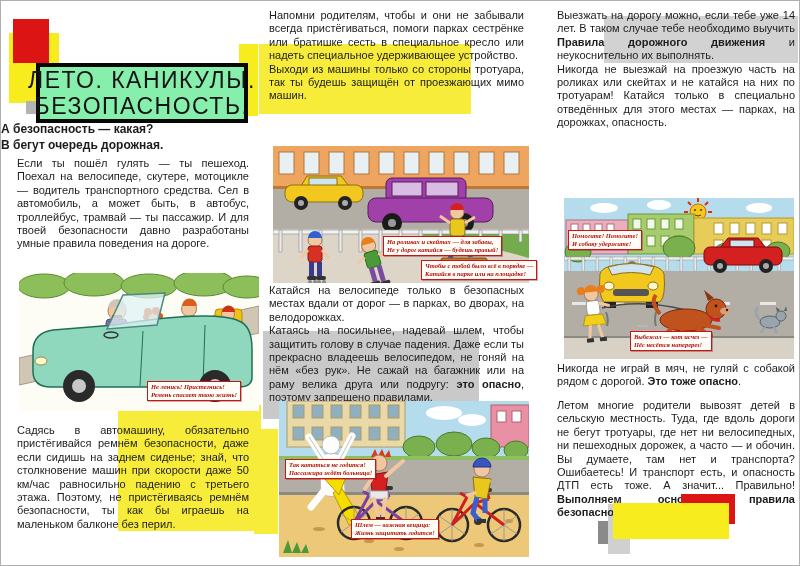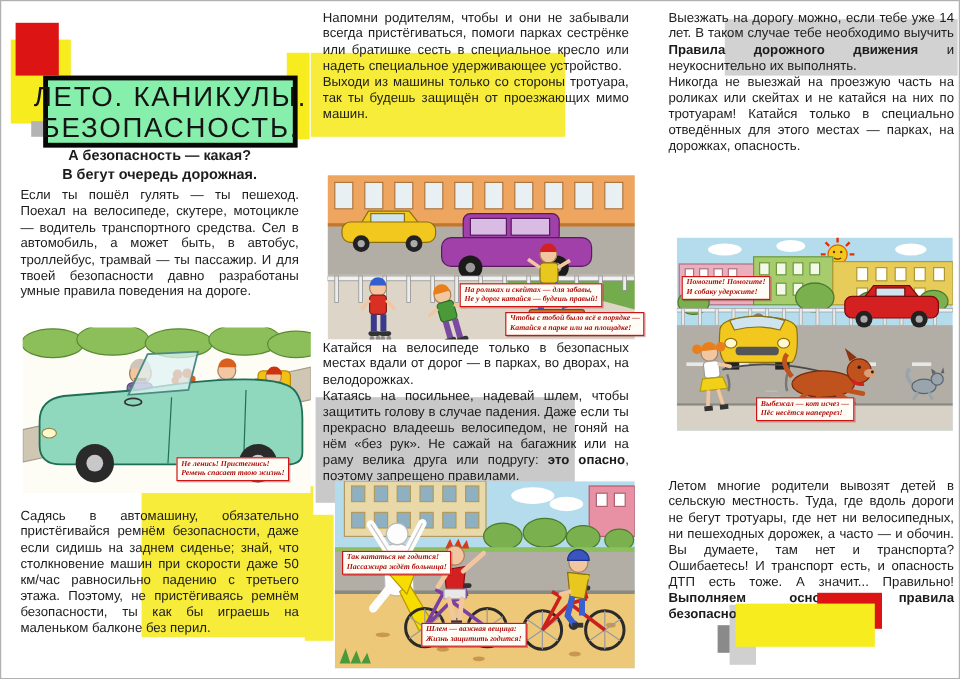--- a/index.html
+++ b/index.html
@@ -7,21 +7,21 @@
         box-sizing:border-box;overflow:hidden;font-family:"Liberation Sans",sans-serif;color:#1c1c1c;}
   .deco{position:absolute;}
   .body-text{position:absolute;font-size:11px;line-height:13.4px;text-align:justify;z-index:2;}
   .body-text p{margin:0;}
   .b{font-weight:bold;}
   
   .title-box{position:absolute;left:35px;top:42px;width:204px;height:52px;background:#86efac;
              border:4px solid #070707;z-index:3;display:flex;flex-direction:column;
              justify-content:center;align-items:center;margin-top:20px;}
   .title-line{font-size:23px;letter-spacing:1.5px;color:#141414;line-height:26px;white-space:nowrap;}
-  .subtitle{position:absolute;left:0;top:120px;width:264px;text-align:center;font-weight:bold;
+  .subtitle{position:absolute;left:0;top:120px;width:264px;font-weight:bold;
             font-size:12px;line-height:16px;z-index:2;}
   
   .illo{position:absolute;z-index:2;}
   .illo svg{display:block;}
   .cap{position:absolute;background:#fffdf6;border:1.5px solid #cc1414;padding:1px 3px;
        font-family:"Liberation Serif",serif;font-style:italic;font-weight:bold;
        font-size:6.5px;line-height:8px;color:#b01010;white-space:nowrap;z-index:5;
        box-shadow:1px 1px 0 rgba(120,20,20,.35);}
   .cap span{display:block;}
 </style>
@@ -493,20 +493,23 @@
     <div class="cap" style="left:4px;top:32px;">
       <span>Помогите! Помогите!</span>
       <span>И собаку удержите!</span>
     </div>
     <div class="cap" style="left:66px;top:133px;">
       <span>Выбежал — кот исчез —</span>
       <span>Пёс несётся наперерез!</span>
     </div>
   </div>
 
+  <div class="body-text" style="left:556px;top:361px;width:238px;">
+    <p><span>Никогда не играй в мяч, не гуляй с собакой рядом с дорогой. </span><span class="b">Это тоже опасно</span><span>.</span></p>
+  </div>
   <div class="body-text" style="left:556px;top:398px;width:238px;">
     <p><span>Летом многие родители вывозят детей в сельскую местность. Туда, где вдоль дороги не бегут тротуары, где нет ни велосипедных, ни пешеходных дорожек, а часто — и обочин. Вы думаете, там нет и транспорта? Ошибаетесь! И транспорт есть, и опасность ДТП есть тоже. А значит... Правильно! </span><span class="b">Выполняем основные правила безопасности</span><span>.</span></p>
   </div>
 
   <div class="deco" style="left:607px;top:503px;width:22px;height:50px;background:#d0d0d0;z-index:1;"></div>
   <div class="deco" style="left:597px;top:520px;width:10px;height:23px;background:#8a8a8a;z-index:1;"></div>
   <div class="deco" style="left:680px;top:493px;width:54px;height:30px;background:#dd1414;z-index:2;"></div>
   <div class="deco" style="left:612px;top:502px;width:116px;height:36px;background:#f7ec1e;z-index:3;"></div>
 
 </div>

